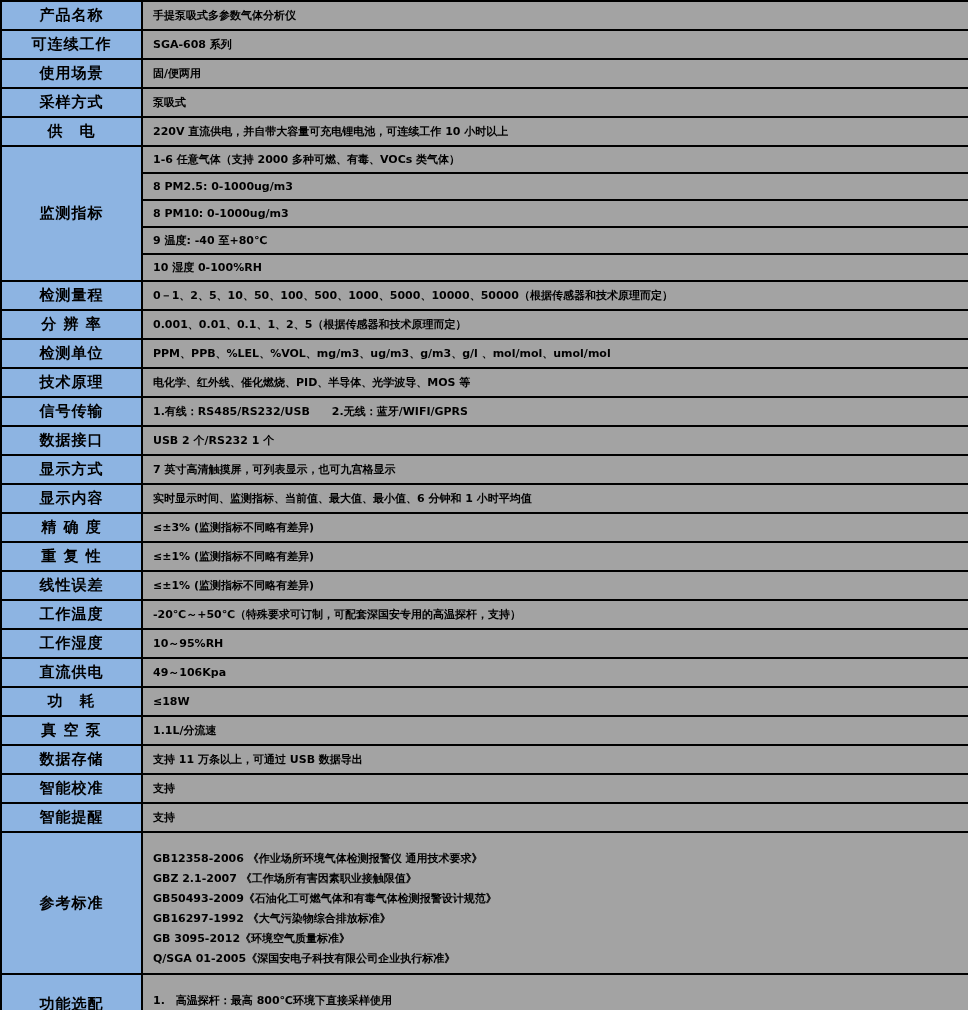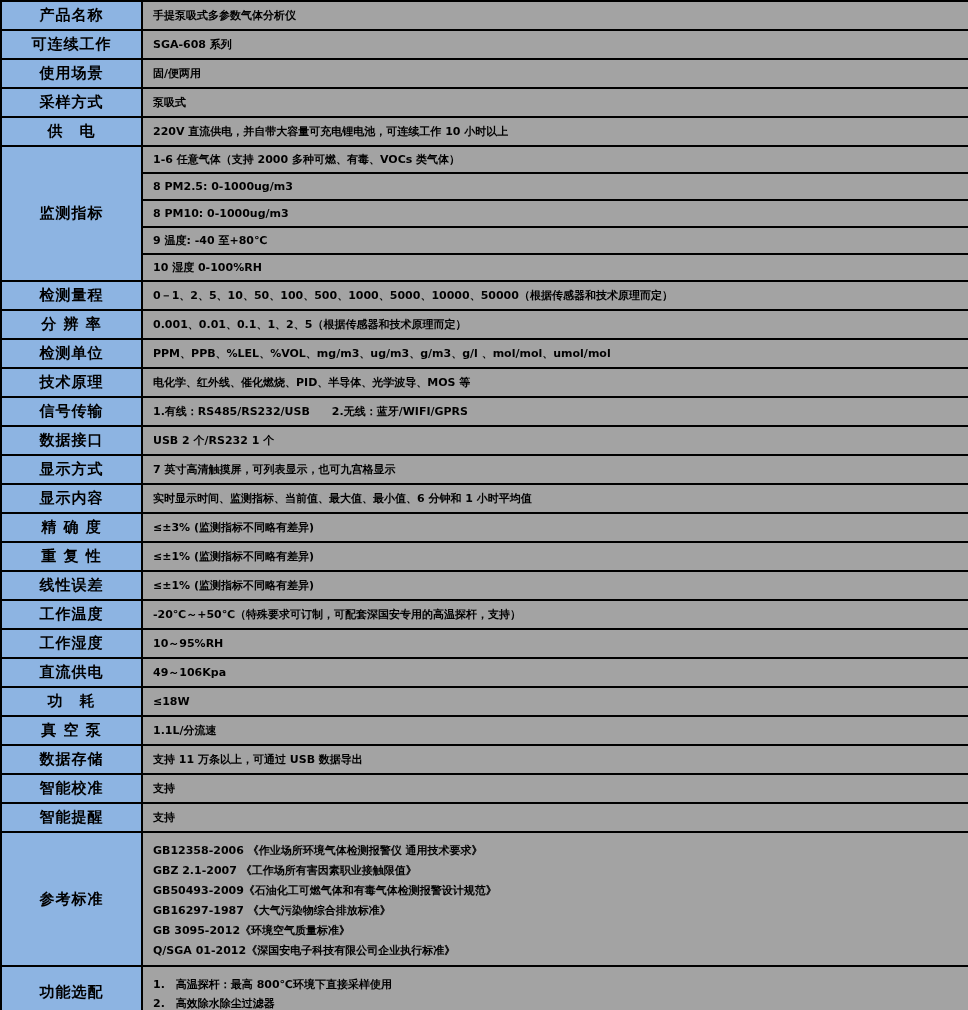--- a/index.html
+++ b/index.html
@@ -29,21 +29,21 @@
   td.val {
     background: #a3a3a3;
     font-size: 11px;
     padding: 0 8px 0 10px;
     white-space: nowrap;
     font-weight: bold;
   }
   tr.std td { height: 25px; }
   td.multi {
     white-space: normal;
-    padding-top: 8px;
+    padding-top: 16px;
     padding-bottom: 4px;
   }
   td.multi .line {
     line-height: 20px;
     white-space: nowrap;
   }
   td.multi.opts .line { line-height: 19px; }
 </style>
 </head>
 <body>
@@ -169,23 +169,23 @@
     <td class="lbl">智能提醒</td>
     <td class="val">支持</td>
   </tr>
 
   <tr>
     <td class="lbl">参考标准</td>
     <td class="val multi">
       <div class="line">GB12358-2006 《作业场所环境气体检测报警仪 通用技术要求》</div>
       <div class="line">GBZ 2.1-2007 《工作场所有害因素职业接触限值》</div>
       <div class="line">GB50493-2009《石油化工可燃气体和有毒气体检测报警设计规范》</div>
-      <div class="line">GB16297-1987 《大气污染物综合排放标准》</div>
+      <div class="line">GB16297-1992 《大气污染物综合排放标准》</div>
       <div class="line">GB 3095-2012《环境空气质量标准》</div>
-      <div class="line">Q/SGA 01-2012《深国安电子科技有限公司企业执行标准》</div>
+      <div class="line">Q/SGA 01-2005《深国安电子科技有限公司企业执行标准》</div>
     </td>
   </tr>
 
   <tr>
     <td class="lbl">功能选配</td>
     <td class="val multi opts">
       <div class="line">1.　高温探杆：最高 800℃环境下直接采样使用</div>
       <div class="line">2.　高效除水除尘过滤器</div>
     </td>
   </tr>

